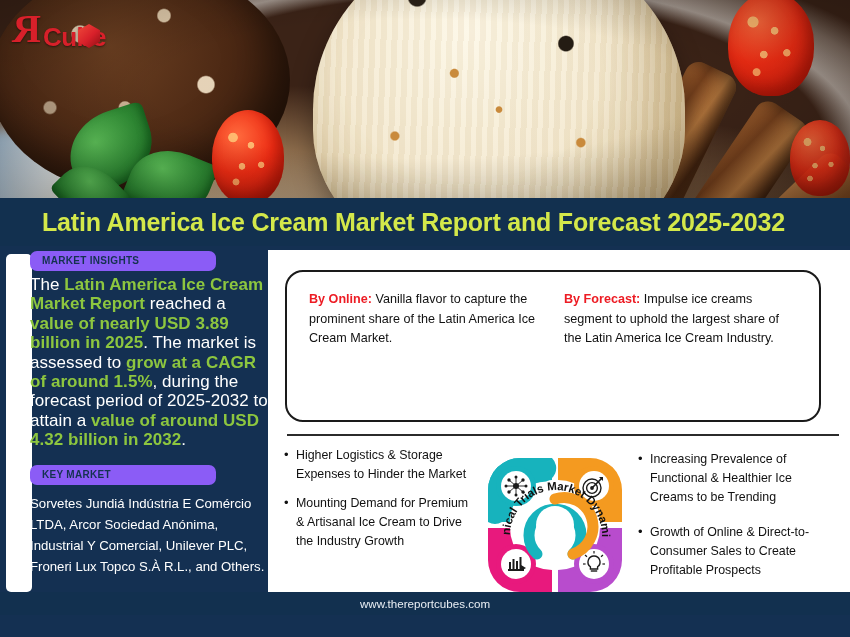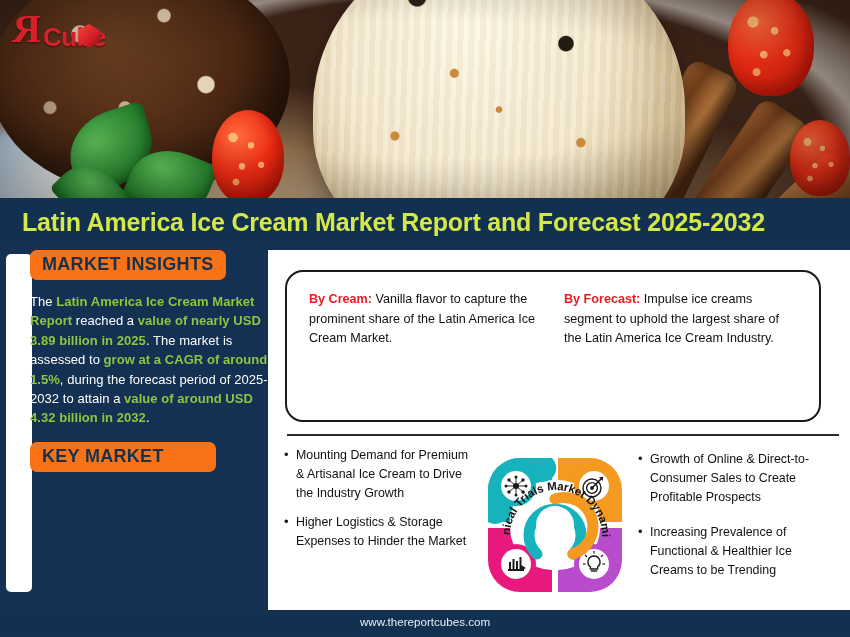--- a/index.html
+++ b/index.html
@@ -92,36 +92,36 @@
       color:#d8202a; line-height:.95; transform:scaleX(-1); display:inline-block;
       text-shadow:0 1px 2px rgba(0,0,0,.5); }
   .logo-cube-word { font-size:26px; font-weight:bold; color:#d8202a; margin-left:2px;
       margin-top:12px; letter-spacing:-.5px; text-shadow:0 1px 2px rgba(0,0,0,.5); }
   .logo-cube { position:absolute; left:66px; top:14px; width:22px; height:24px;
       background:linear-gradient(135deg,#f04a3a 0%, #d8202a 55%, #8e1014 100%);
       clip-path:polygon(50% 0%, 100% 26%, 100% 74%, 50% 100%, 0% 74%, 0% 26%); }
 
   
   .titlebar { position:absolute; left:0; top:198px; width:850px; height:48px;
-      background:#12304f; display:flex; align-items:center; }
+      background:#12304f; display:flex; align-items:center;padding-left:20px; }
   .title { margin-left:22px; font-size:25px; font-weight:bold; color:#d4e84a;
       letter-spacing:-.2px; }
 
   
   .body-area { position:absolute; left:0; top:246px; width:850px; height:368px; }
 
   .left-strip { position:absolute; left:6px; top:8px; width:26px; height:338px;
       background:#ffffff; border-radius:5px; }
 
   .left-col { position:absolute; left:30px; top:4px; width:240px; }
-  .badge { display:inline-block; background:#f97316; color:#14324f;
-      font-size:18px; font-weight:bold; letter-spacing:.3px;
+  .badge { display:inline-block; background:#8b5cf6; color:#14324f;
+      font-size:10px; font-weight:bold; letter-spacing:.3px;
       padding:4px 12px 5px 12px; border-radius:7px; min-width:186px; }
   .badge-text { display:block; }
-  .para { color:#ffffff; font-size:13px; line-height:19.4px; margin-top:12px;
+  .para { color:#ffffff; font-size:17px; line-height:19.4px; margin-top:4px;
       letter-spacing:.05px; }
   .hl { color:#8dc63f; font-weight:bold; }
   .key-wrap { margin-top:14px; }
   .players { color:#ffffff; font-size:13.2px; line-height:21px; margin-top:8px; }
 
   
   .right-panel { position:absolute; left:268px; top:4px; width:582px; height:360px;
       background:#ffffff; }
   .seg-box { position:absolute; left:17px; top:20px; width:536px; height:152px;
       border:2px solid #1a1a1a; border-radius:18px; }
@@ -138,21 +138,21 @@
   .bul-right { left:368px; top:4px; }
   .bul { position:relative; padding-left:14px; margin-bottom:10px; }
   .bul:before { content:"•"; position:absolute; left:2px; top:-1px; font-size:13px; color:#111; }
   .bul-right .bul { margin-bottom:16px; }
 
   
   .dyn { position:absolute; left:212px; top:4px; width:150px; height:150px; }
   .dyn svg { display:block; }
 
   
-  .footer { position:absolute; left:0; top:610px; width:850px; height:23px;
+  .footer { position:absolute; left:0; top:592px; width:850px; height:23px;
       background:#12304f; display:flex; align-items:center; justify-content:center; }
   .footer-text { color:#e9eef4; font-size:11.6px; }
 </style>
 </head>
 <body>
 
 <div class="page">
 
   <div class="hero">
     <div class="hero-bg">
@@ -192,43 +192,44 @@
     <div class="left-col">
       <div class="badge">
         <span class="badge-text">MARKET INSIGHTS</span>
       </div>
       <div class="para" id="insights-para"><span>The </span><span class="hl">Latin America Ice Cream Market Report</span><span> reached a </span><span class="hl">value of nearly USD 3.89 billion in 2025</span><span>. The market is assessed to </span><span class="hl">grow at a CAGR of around 1.5%</span><span>, during the forecast period of 2025-2032 to attain a </span><span class="hl">value of around USD 4.32 billion in 2032</span><span>.</span></div>
 
       <div class="key-wrap">
         <div class="badge">
           <span class="badge-text">KEY MARKET</span>
         </div>
+        <div class="players">Sorvetes Jundiá Indústria E Comércio LTDA, Arcor Sociedad Anónima, Industrial Y Comercial, Unilever PLC, Froneri Lux Topco S.À R.L., and Others.</div>
       </div>
     </div>
 
     <div class="right-panel">
 
       <div class="seg-box">
         <div class="seg-cols">
           <div class="seg-col">
-            <span class="seg-lbl">By Cream:</span><span> Vanilla flavor to capture the prominent share of the Latin America Ice Cream Market.</span>
+            <span class="seg-lbl">By Online:</span><span> Vanilla flavor to capture the prominent share of the Latin America Ice Cream Market.</span>
           </div>
           <div class="seg-col">
             <span class="seg-lbl">By Forecast:</span><span> Impulse ice creams segment to uphold the largest share of the Latin America Ice Cream Industry.</span>
           </div>
         </div>
       </div>
 
       <div class="divider"></div>
 
       <div class="bottom-row">
 
         <div class="bul-col bul-left" id="bullets-left">
+            <div class="bul">Higher Logistics &amp; Storage Expenses to Hinder the Market</div>
             <div class="bul">Mounting Demand for Premium &amp; Artisanal Ice Cream to Drive the Industry Growth</div>
-            <div class="bul">Higher Logistics &amp; Storage Expenses to Hinder the Market</div>
           </div>
 
         <div class="dyn">
           <svg viewBox="0 0 150 150" width="150" height="150">
             <defs>
               <path id="arcpath" d="M 35 75 A 40 40 0 0 1 115 75 A 40 40 0 0 1 35 75" fill="none"></path>
               <path id="textarc" d="M 30 86 A 46 46 0 0 1 76 40 A 46 46 0 0 1 122 86" fill="none"></path>
             </defs>
 
             <g>
@@ -308,22 +309,22 @@
             <path d="M 93 104 A 26 26 0 0 0 75 49" fill="none" stroke="#f49a20" stroke-width="11" stroke-linecap="round"></path>
             <circle cx="75" cy="75" r="19" fill="#ffffff"></circle>
 
             <text font-family="Liberation Sans, sans-serif" font-size="11.5" font-weight="bold" fill="#111">
               <textPath href="#textarc" startOffset="50%" text-anchor="middle" id="circ-text">Clinical Trials Market Dynamics</textPath>
             </text>
           </svg>
         </div>
 
         <div class="bul-col bul-right" id="bullets-right">
+            <div class="bul">Increasing Prevalence of Functional &amp; Healthier Ice Creams to be Trending</div>
             <div class="bul">Growth of Online &amp; Direct-to-Consumer Sales to Create Profitable Prospects</div>
-            <div class="bul">Increasing Prevalence of Functional &amp; Healthier Ice Creams to be Trending</div>
           </div>
       </div>
     </div>
   </div>
 
   <div class="footer">
     <span class="footer-text">www.thereportcubes.com</span>
   </div>
 </div>
 

